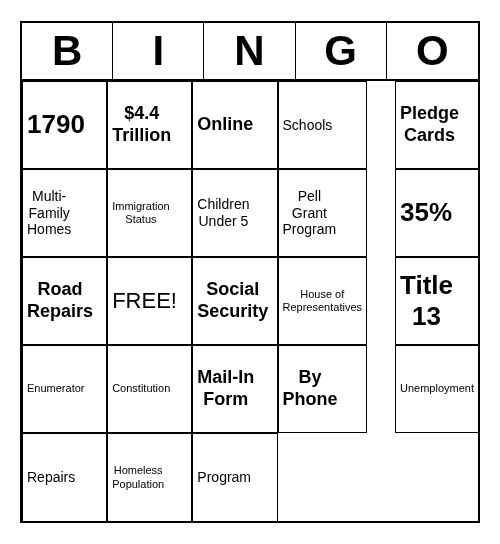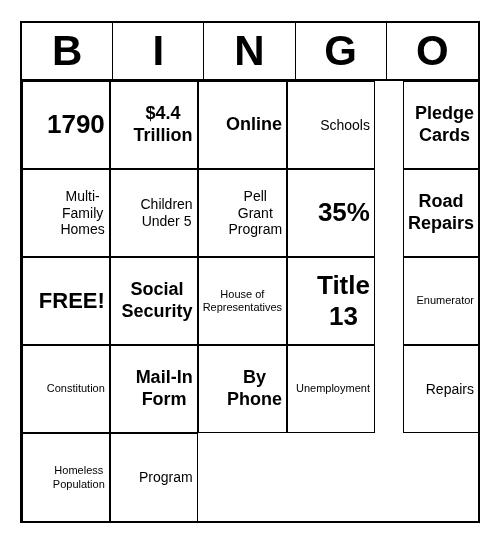--- a/index.html
+++ b/index.html
@@ -45,21 +45,21 @@
       display: grid;
       grid-template-columns: repeat(5, 1fr);
       grid-template-rows: repeat(5, 1fr);
     }
 
     .bingo-cell {
       border: 1px solid #000;
       min-height: 88px;
       display: flex;
       align-items: center;
-      justify-content: flex-end;
+      justify-content: flex-start;
       text-align: center;
       padding: 4px;
       position: relative;
     }
 
     .bingo-cell:nth-child(5n) {
       border-right: none;
       margin-left: 28px;
     }
 
@@ -81,21 +81,21 @@
       font-size: 18px;
       font-weight: bold;
     }
 
     .bingo-cell .cell-text.small {
       font-size: 11px;
     }
 
     .bingo-cell .cell-text.free {
       font-size: 22px;
-      font-weight: bold;
+      font-weight: normal;
     }
   </style>
 </head>
 <body>
 
 <div class="bingo-card">
   <div class="bingo-header">
   <div class="bingo-header-cell">B</div>
       <div class="bingo-header-cell">I</div>
       <div class="bingo-header-cell">N</div>
@@ -113,20 +113,23 @@
         <span class="cell-text medium">Online</span>
       </div>
       <div class="bingo-cell">
         <span class="cell-text">Schools</span>
       </div>
       <div class="bingo-cell">
         <span class="cell-text medium">Pledge<br>Cards</span>
       </div>
       <div class="bingo-cell">
         <span class="cell-text">Multi-<br>Family<br>Homes</span>
+      </div>
+      <div class="bingo-cell">
+        <span class="cell-text small">Immigration<br>Status</span>
       </div>
       <div class="bingo-cell">
         <span class="cell-text">Children<br>Under 5</span>
       </div>
       <div class="bingo-cell">
         <span class="cell-text">Pell<br>Grant<br>Program</span>
       </div>
       <div class="bingo-cell">
         <span class="cell-text large">35%</span>
       </div>

